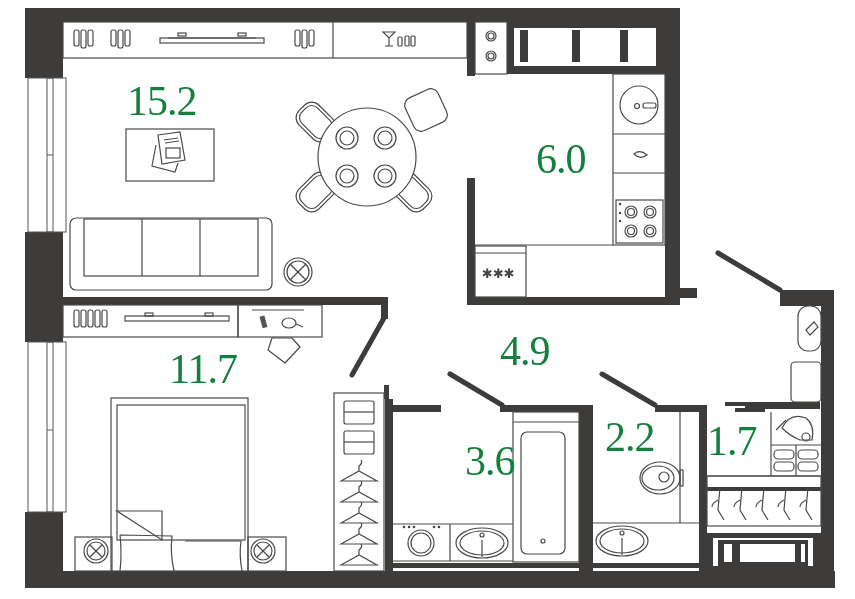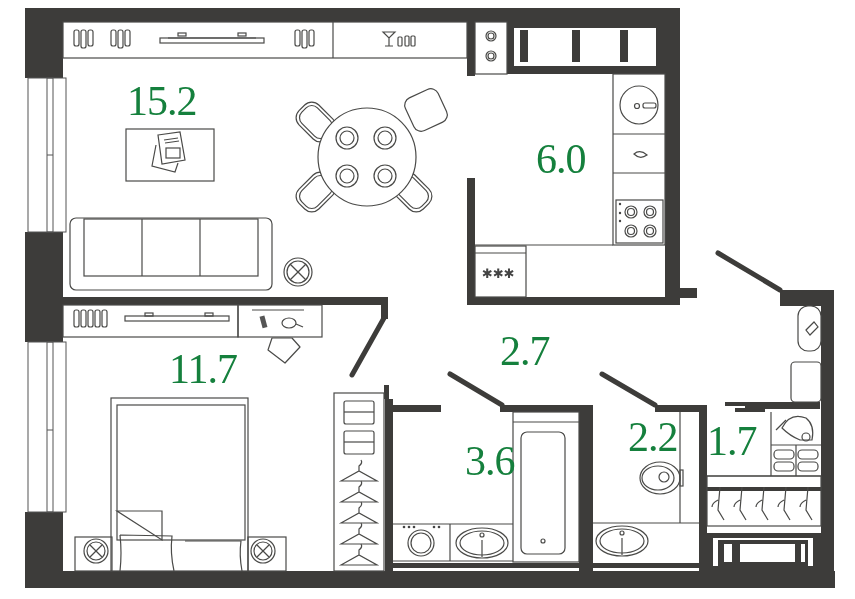--- a/index.html
+++ b/index.html
@@ -326,16 +326,16 @@
       <rect class="ln" x="798" y="306" width="23" height="45" rx="10"></rect>
       <path class="ln" d="M806 330 L814 322 L818 327 L810 335 Z"></path>
     </g>
     <rect class="ln" x="791" y="362" width="30" height="40" rx="4"></rect>
   </g>
 </svg>
 
 <div class="area" style="left:127px;top:80px;">15.2</div>
 <div class="area" style="left:500px;top:138px;margin-left:36px;">6.0</div>
 <div class="area" style="left:141px;top:348px;margin-left:28px;">11.7</div>
-<div class="area" style="left:500px;top:330px;">2.7</div>
+<div class="area" style="left:500px;top:330px;">4.9</div>
 <div class="area" style="left:420px;top:440px;margin-left:45px;">3.6</div>
-<div class="area" style="left:628px;top:416px;">2.2</div>
+<div class="area" style="left:605px;top:416px;">2.2</div>
 <div class="area" style="left:707px;top:420px;">1.7</div>
 
 </body></html>

